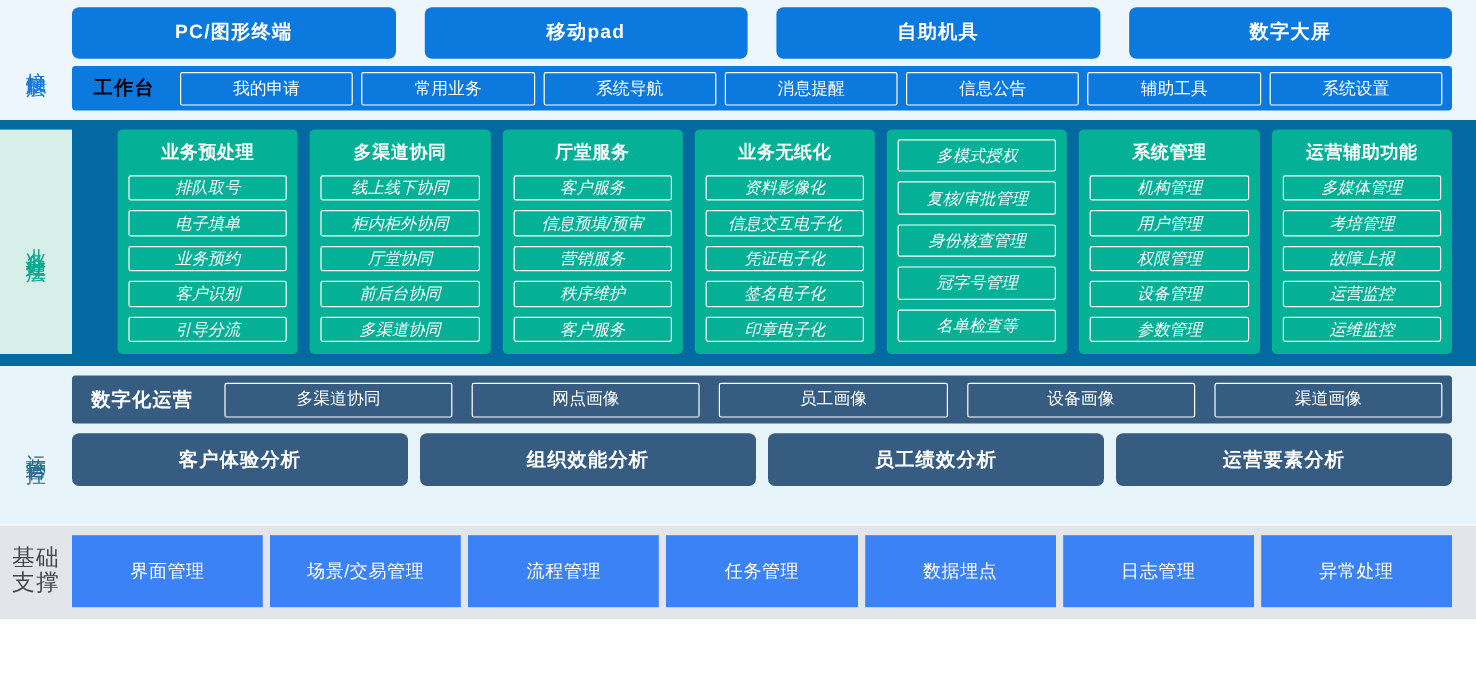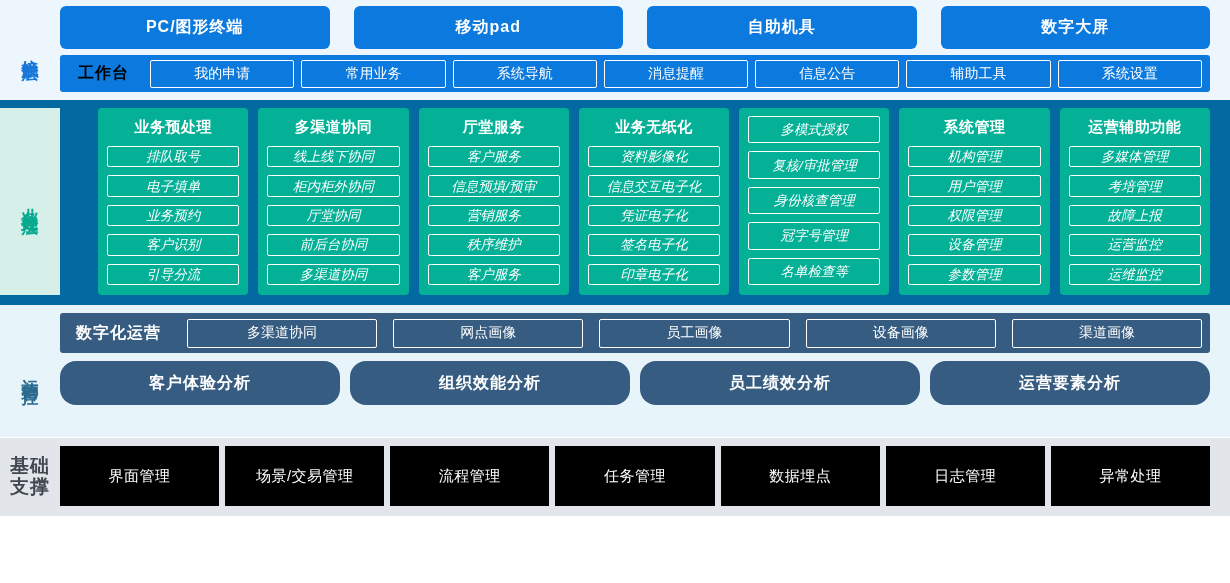--- a/index.html
+++ b/index.html
@@ -27,21 +27,21 @@
     align-items: stretch;
     box-sizing: border-box;
     width: 1230px;
   }
   .band-label {
     width: 60px;
     min-width: 60px;
     display: flex;
     align-items: center;
     justify-content: center;
-    font-weight: bold;
+    font-weight: normal;
     box-sizing: border-box;
   }
   .vlabel {
     writing-mode: vertical-rl;
     text-orientation: upright;
     letter-spacing: 3px;
     font-size: 17px;
     line-height: 1;
   }
   .hlabel {
@@ -203,21 +203,21 @@
     white-space: nowrap;
   }
   .ops-row2 {
     height: 44px;
     display: flex;
     gap: 10px;
   }
   .ops-analysis {
     flex: 1;
     background: #365c81;
-    border-radius: 16px;
+    border-radius: 6px;
     color: #ffffff;
     font-size: 16px;
     font-weight: bold;
     letter-spacing: 1px;
     display: flex;
     align-items: center;
     justify-content: center;
   }
 
   
@@ -228,21 +228,21 @@
     border-top: 1px solid #ffffff;
   }
   #band-base .band-label { color: #41474e; background: #e2e6ea; }
   .base-row {
     display: flex;
     gap: 6px;
     height: 100%;
   }
   .base-item {
     flex: 1;
-    background: #000000;
+    background: #3b82f6;
     color: #ffffff;
     font-size: 15px;
     display: flex;
     align-items: center;
     justify-content: center;
     letter-spacing: 0.5px;
     white-space: nowrap;
   }
 </style>
 </head>

